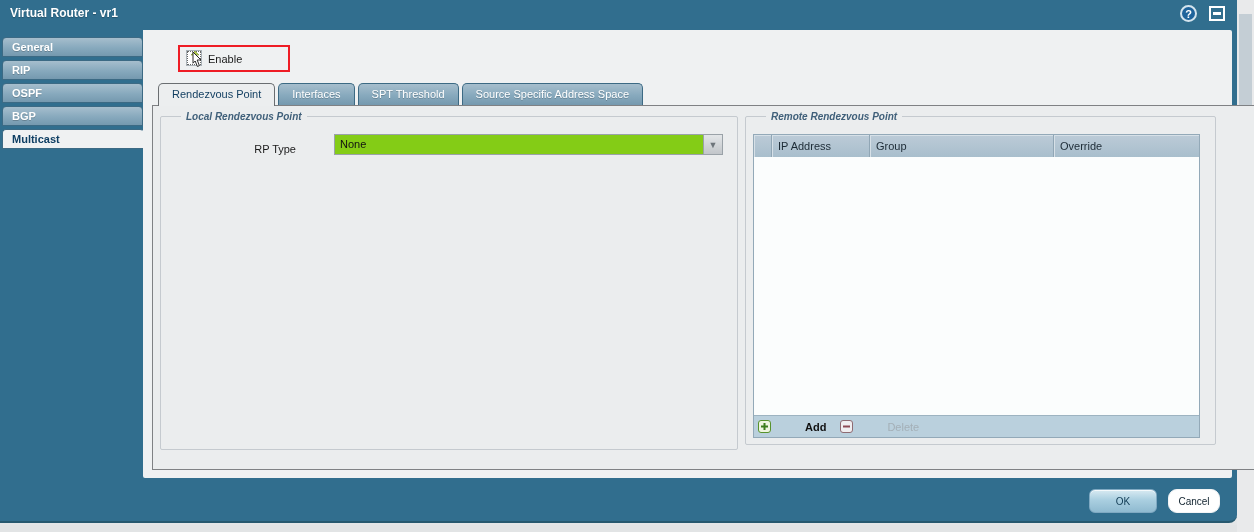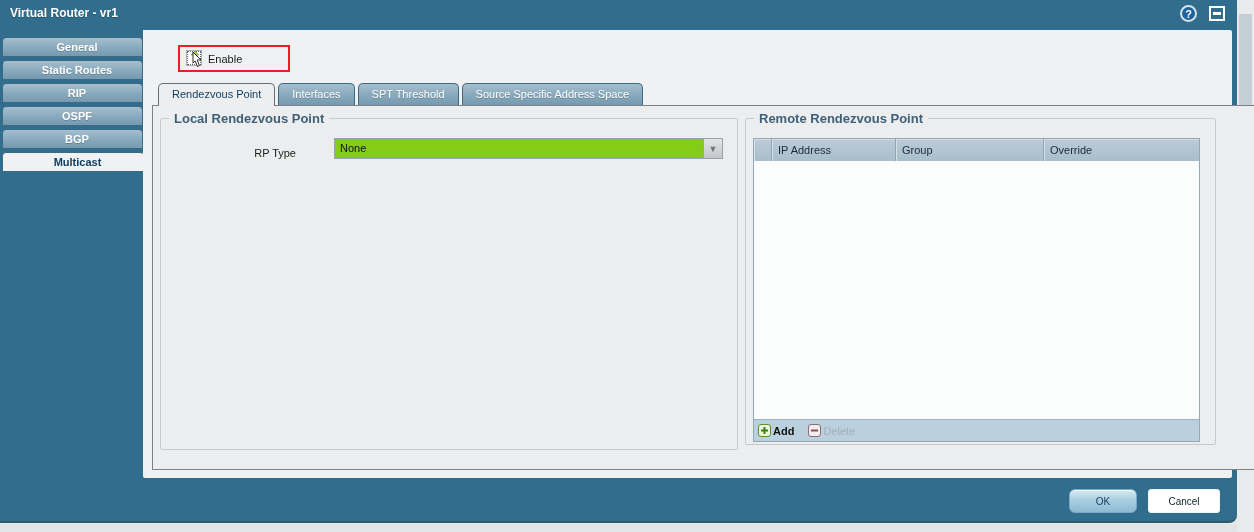--- a/index.html
+++ b/index.html
@@ -32,21 +32,21 @@
   }
   .win-btn .bar { width:8px; height:3px; background:#fff; }
 
   
   .sidebar { position:absolute; left:2px; top:37px; width:141px; }
   .side-item {
     height:20px; margin-bottom:3px; line-height:18px; padding-left:9px;
     color:#fff; font-weight:bold;
     background:linear-gradient(180deg,#a6becd 0%,#87a9bd 55%,#7599af 100%);
     border:1px solid #3c6a84; border-radius:4px 4px 0 0;
-    text-shadow:0 1px 0 rgba(0,0,0,.2); cursor:pointer;text-align:center;
+    text-shadow:0 1px 0 rgba(0,0,0,.2); cursor:pointer;
   }
   .side-item.selected {
     background:#eff1f2; color:#0e3e63; text-shadow:none; width:142px;
     border-right:1px solid #eff1f2;
   }
 
   
   .content {
     position:absolute; left:143px; top:30px; width:1089px; height:448px;
     background:#eff1f2; border-radius:0 2px 2px 2px;
@@ -81,21 +81,21 @@
   
   .tab-panel {
     position:absolute; left:9px; top:75px; width:1214px; height:365px;
     background:#ebedee; border:1px solid #7f8184; z-index:2;
   }
 
   fieldset {
     position:absolute; border:1px solid #c5cacf; border-radius:2px; padding:0;
   }
   fieldset legend {
-    margin-left:8px; padding:0 5px; color:#40607a; font-weight:bold; font-size:13px;
+    margin-left:20px; padding:0 5px; color:#40607a; font-weight:bold; font-size:10px;font-style:italic;
   }
   .fs-local { left:7px; top:5px; width:578px; height:339px; }
   .fs-remote { left:592px; top:5px; width:471px; height:334px; }
 
   
   .rp-row { display:flex; align-items:flex-end; margin-top:12px; }
   .rp-label { width:135px; text-align:right; margin-right:6px; color:#1b1b1b; }
   .dropdown { display:flex; width:421px; height:21px; cursor:pointer; }
   .dropdown .value {
     flex:1; background:#84cc16; border:1px solid #9aa2a8; border-right:none;
@@ -114,45 +114,45 @@
   }
   .grid-header { display:flex; height:22px;
     background:linear-gradient(180deg,#bccbd7,#a8becc);
   }
   .grid-header .hcell {
     border-right:1px solid #90a6b5; box-shadow:inset 1px 1px 0 #d6e0e7;
     line-height:22px; padding-left:6px; color:#1d2b36; overflow:hidden; white-space:nowrap;
     cursor:pointer;
   }
   .hcell.c0 { width:18px; padding-left:0; }
-  .hcell.c1 { width:124px; }
-  .hcell.c2 { width:148px; }
+  .hcell.c1 { width:98px; }
+  .hcell.c2 { width:184px; }
   .hcell.c3 { flex:1; border-right:none; }
   .grid-body { height:258px; background:#fbfdfd; }
   .grid-footer {
     height:22px; background:#bad0dd; border-top:1px solid #9db3c1;
     display:flex; align-items:center; gap:14px; padding-left:4px;
   }
   .gf-btn { display:flex; align-items:center; gap:2px; cursor:pointer; }
-  .gf-btn .lbl { font-weight:bold; color:#101010; }
+  .gf-btn .lbl { font-weight:bold; color:#101010;margin-left:32px; }
   .gf-btn.disabled { cursor:default; }
   .gf-btn.disabled .lbl { font-weight:normal; color:#a4afb7; }
 
   
   .footer-buttons { position:absolute; right:17px; top:489px; display:flex; gap:11px; }
   .btn {
     height:24px; display:flex; align-items:center; justify-content:center; cursor:pointer;
     font-size:10px;
   }
   .btn-ok {
     width:68px; border-radius:6px; color:#123c55;
     background:linear-gradient(180deg,#d8eaf2 0%,#aacfe0 45%,#8fbad0 100%);
     border:1px solid #7fa9c2; box-shadow:inset 0 1px 0 rgba(255,255,255,.7);
   }
-  .btn-cancel { width:72px; border-radius:3px; background:#fff; color:#10222e; border:1px solid #f2f4f5; }
+  .btn-cancel { width:52px; border-radius:9px; background:#fff; color:#10222e; border:1px solid #f2f4f5; }
 
   
   .right-strip { position:absolute; left:1237px; top:0; width:17px; height:532px; background:#e9eaeb; }
   .right-strip .seg-mid { position:absolute; left:0; top:140px; width:17px; height:248px; background:#d9dde0; }
   .right-strip .thumb { position:absolute; left:2px; top:14px; width:13px; height:126px; background:#c4ced5; }
   .bottom-strip { position:absolute; left:0; top:525px; width:1237px; height:7px; background:#e2e4e5; }
 </style>
 </head>
 <body>
 
@@ -163,21 +163,20 @@
     <div class="help-btn">
         <span>?</span>
       </div>
     <div class="win-btn">
         <span class="bar"></span>
       </div>
   </div>
 
   <div class="sidebar">
     <div class="side-item">General</div>
-    <div class="side-item">Static Routes</div>
     <div class="side-item">RIP</div>
     <div class="side-item">OSPF</div>
     <div class="side-item">BGP</div>
     <div class="side-item selected">Multicast</div>
   </div>
 
   <div class="content">
 
     <div class="annotation-box">
       <span class="cb-wrap">

